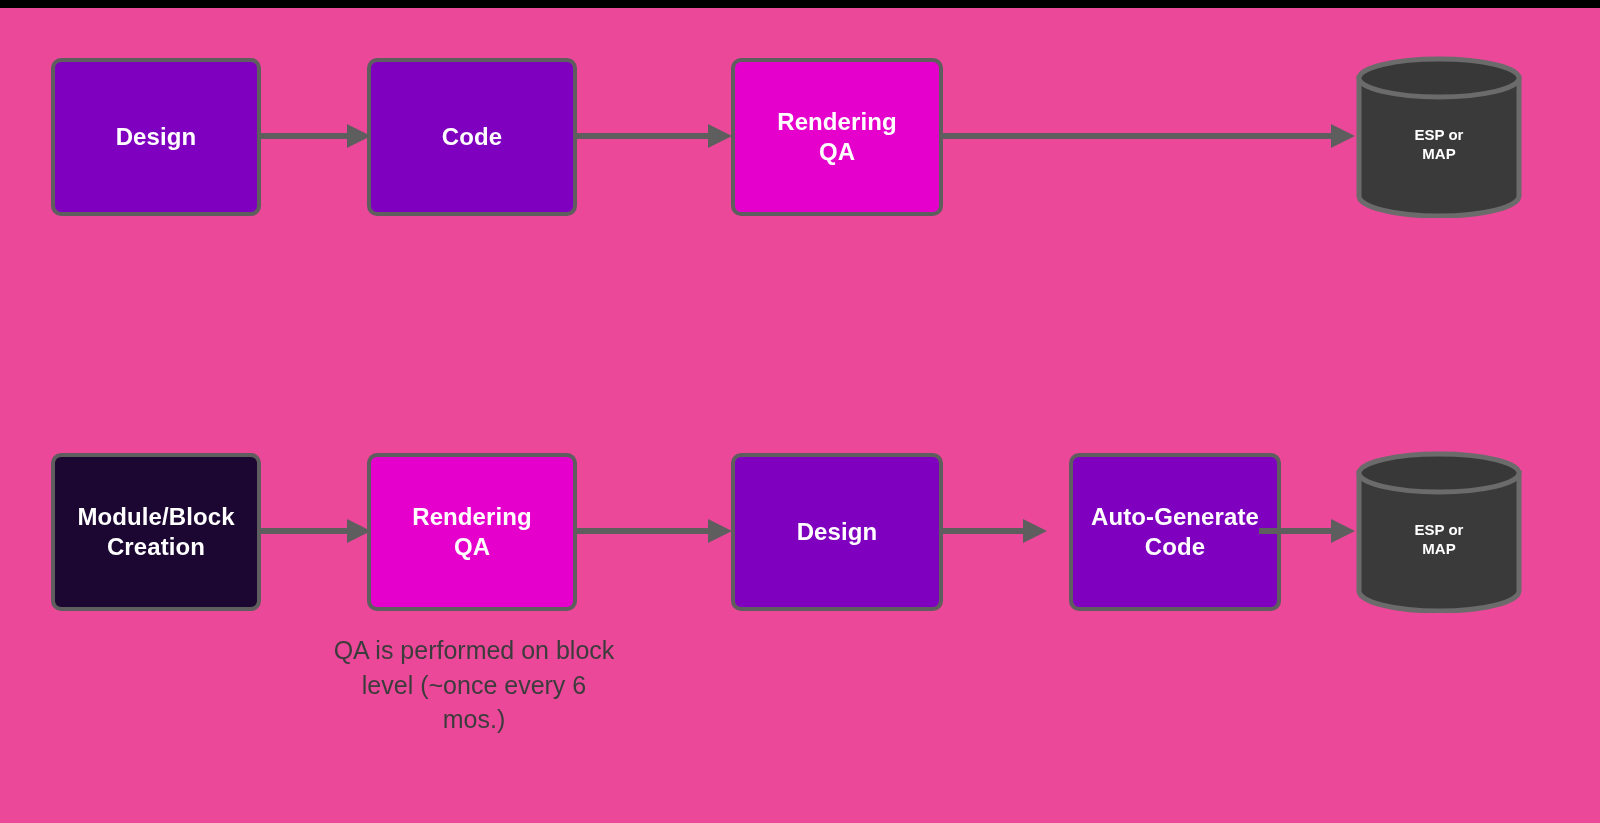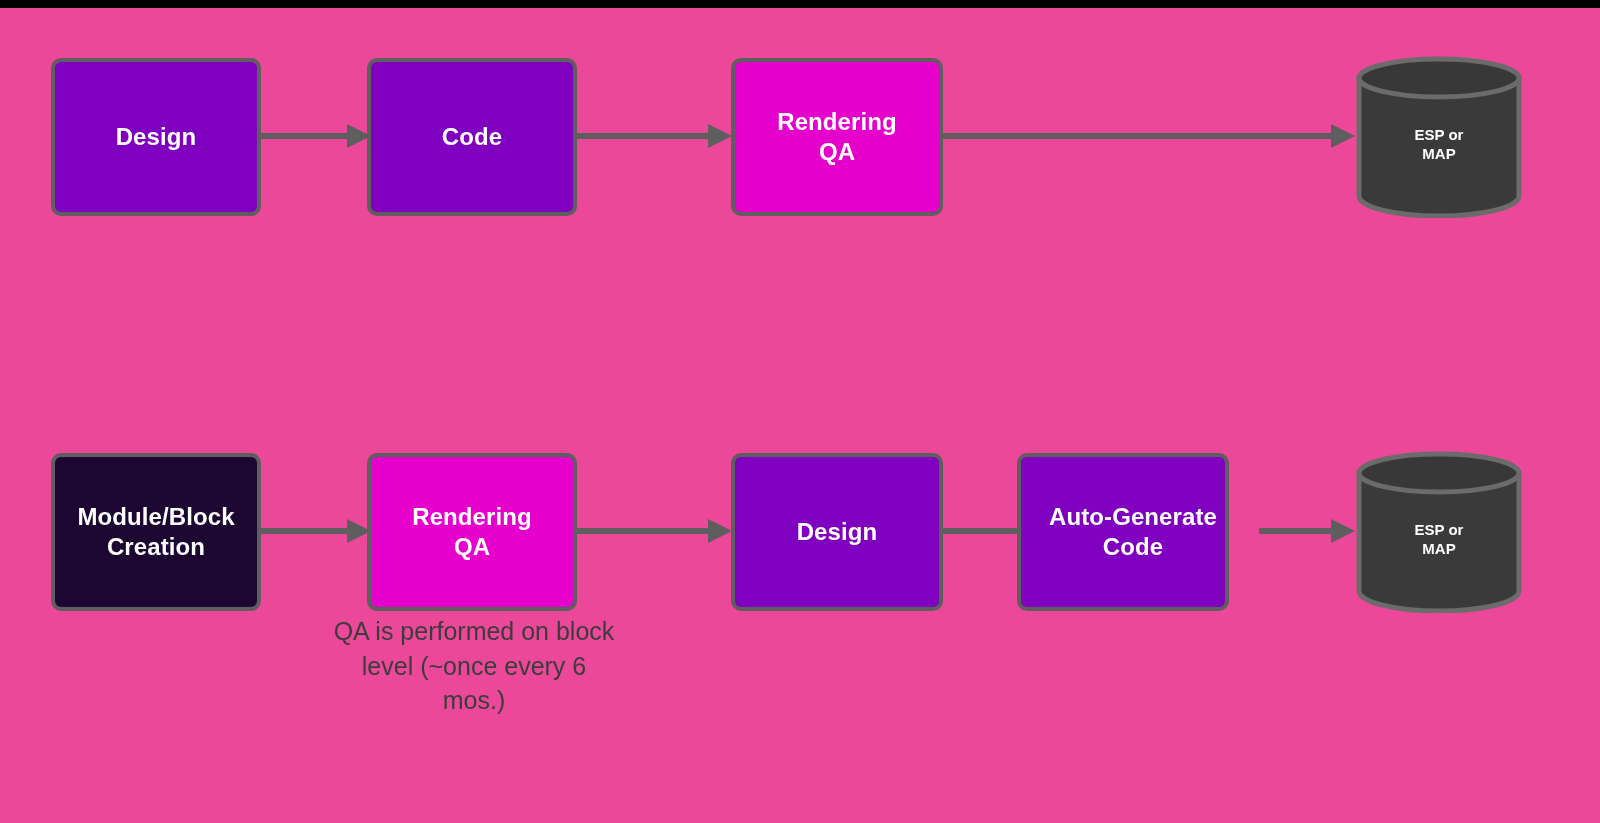--- a/index.html
+++ b/index.html
@@ -152,36 +152,36 @@
     <span>Design</span>
   </div>
 
   <div class="arrow" style="left:943px; top:505px; width:104px; height:36px;">
     <svg width="104" height="36" viewBox="0 0 104 36">
       <line x1="0" y1="18" x2="82" y2="18" stroke="#5E5E5E" stroke-width="6"></line>
       <polygon points="80,6 104,18 80,30" fill="#5E5E5E"></polygon>
     </svg>
   </div>
 
-  <div class="node node-purple" style="left:1017px; top:445px; width:212px; height:158px; white-space:pre-line;justify-content:flex-end;">
+  <div class="node node-purple" style="left:1069px; top:445px; width:212px; height:158px; white-space:pre-line;">
     <span>Auto-Generate
 Code</span>
   </div>
 
   <div class="arrow" style="left:1259px; top:505px; width:96px; height:36px;">
     <svg width="96" height="36" viewBox="0 0 96 36">
       <line x1="0" y1="18" x2="74" y2="18" stroke="#5E5E5E" stroke-width="6"></line>
       <polygon points="72,6 96,18 72,30" fill="#5E5E5E"></polygon>
     </svg>
   </div>
 
   <div class="cyl" style="left:1355px; top:443px; width:168px; height:162px;">
     <svg width="168" height="162" viewBox="0 0 168 162">
       <path d="M4,22 L4,140 A80,20 0 0 0 164,140 L164,22 Z" fill="#3A3A3A" stroke="#6B6B6B" stroke-width="5"></path>
       <ellipse cx="84" cy="22" rx="80" ry="19" fill="#383838" stroke="#6B6B6B" stroke-width="5"></ellipse>
     </svg>
     <div class="cyl-label" style="white-space:pre-line; padding-top:16px;">ESP or
 MAP</div>
   </div>
 
-  <div class="caption" style="left:330px; top:606px; width:288px;">QA is performed on block level (~once every 6 mos.)</div>
+  <div class="caption" style="left:330px; top:625px; width:288px;">QA is performed on block level (~once every 6 mos.)</div>
 
 </div>
 
 </body></html>

